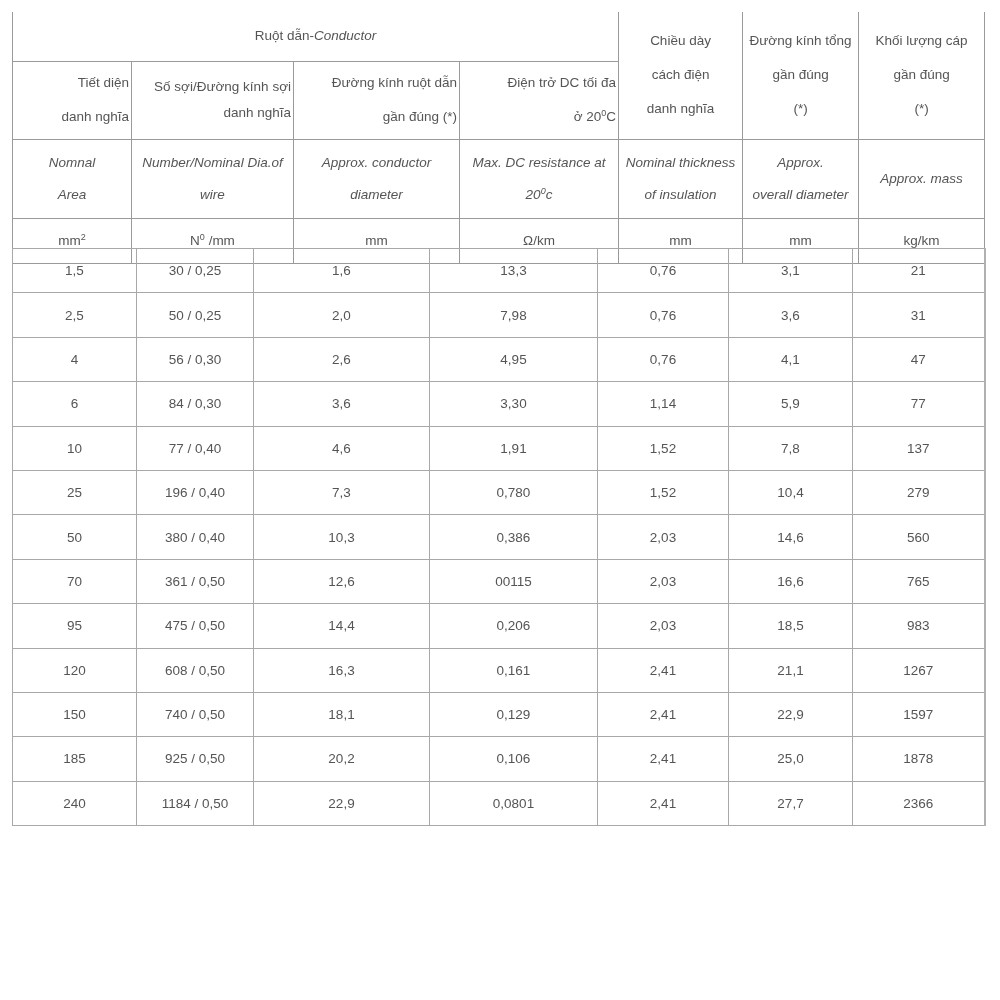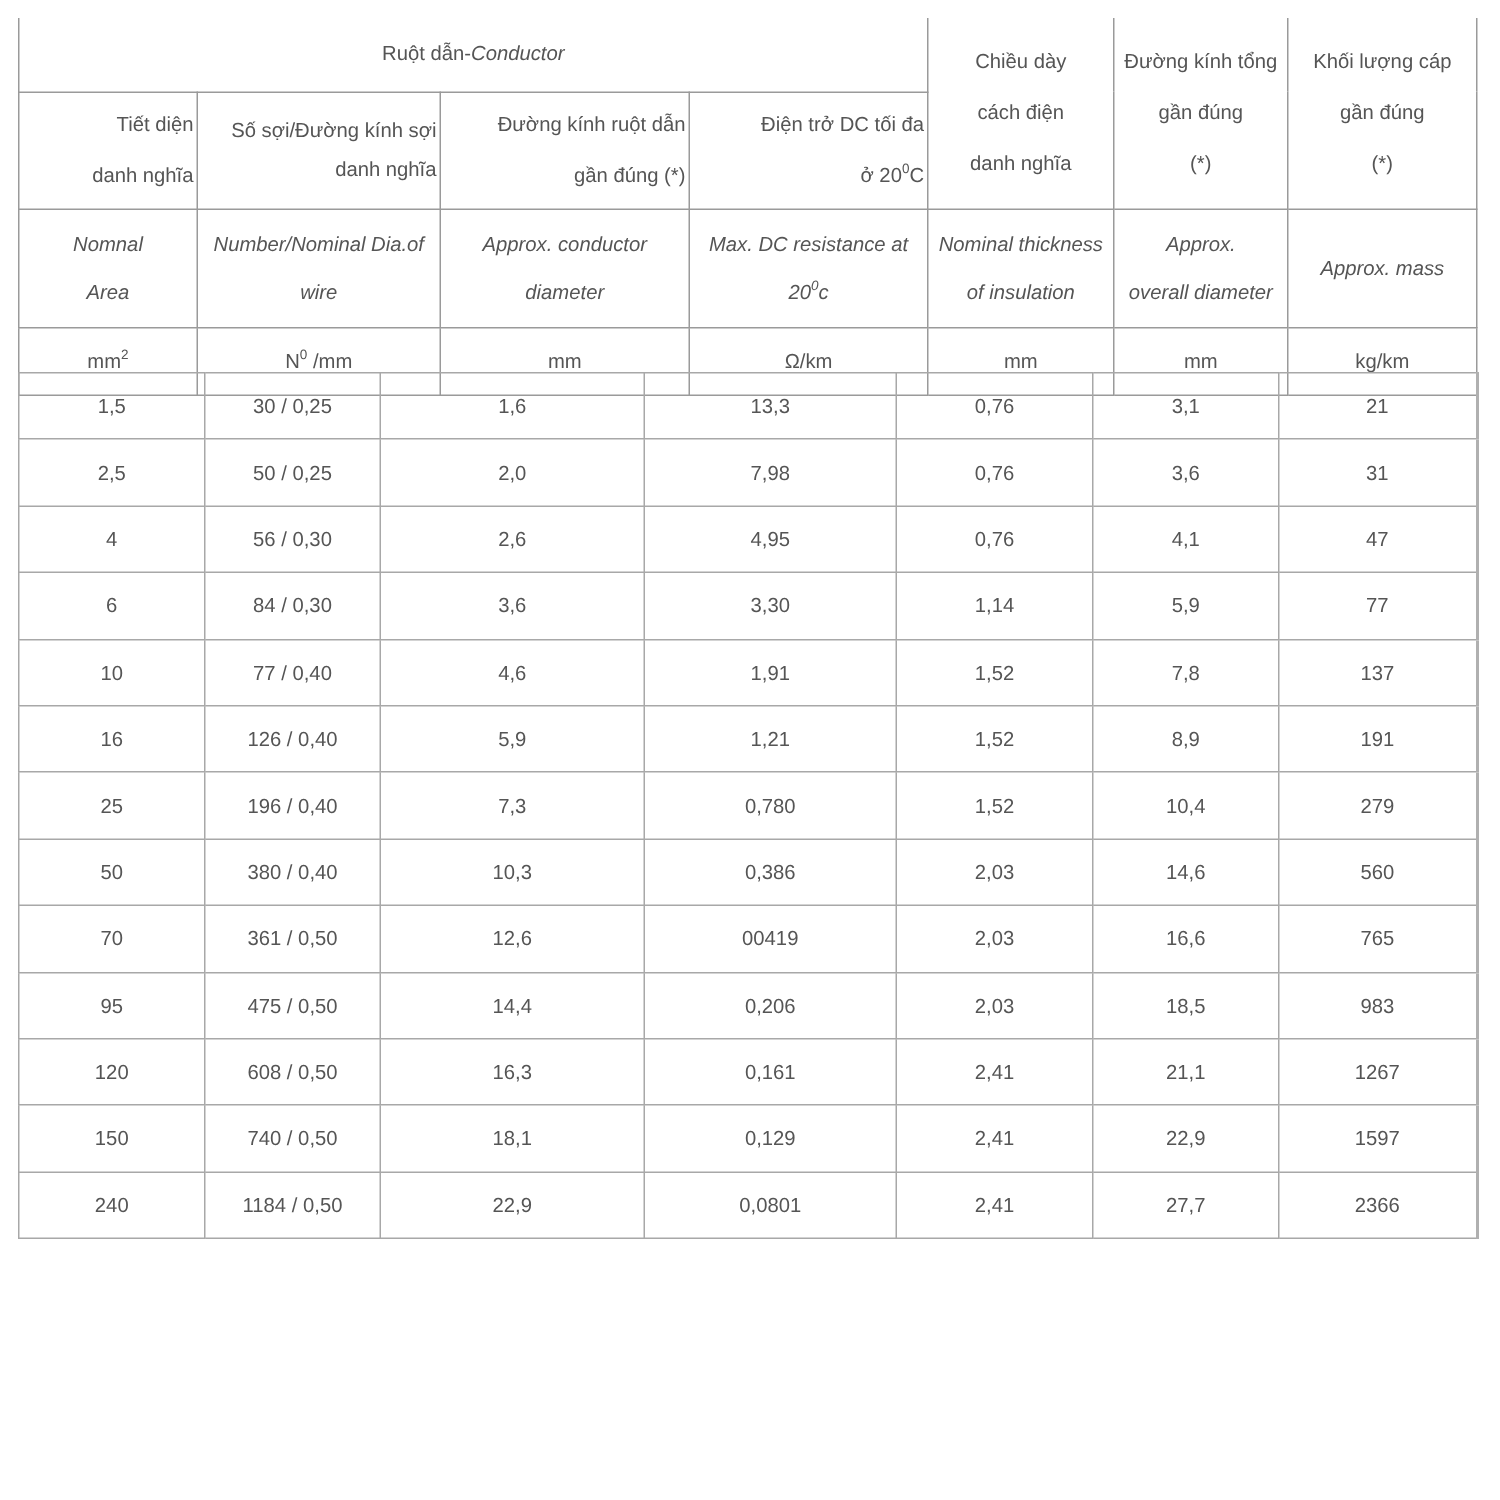--- a/index.html
+++ b/index.html
@@ -167,29 +167,20 @@
       <tr>
         <td>10</td>
         <td>77 / 0,40</td>
         <td>4,6</td>
         <td>1,91</td>
         <td>1,52</td>
         <td>7,8</td>
         <td class="thick-r">137</td>
       </tr>
       <tr>
-        <td>16</td>
-        <td>126 / 0,40</td>
-        <td>5,9</td>
-        <td>1,21</td>
-        <td>1,52</td>
-        <td>8,9</td>
-        <td class="thick-r">191</td>
-      </tr>
-      <tr>
         <td>25</td>
         <td>196 / 0,40</td>
         <td>7,3</td>
         <td>0,780</td>
         <td>1,52</td>
         <td>10,4</td>
         <td class="thick-r">279</td>
       </tr>
       <tr>
         <td>50</td>
@@ -197,21 +188,21 @@
         <td>10,3</td>
         <td>0,386</td>
         <td>2,03</td>
         <td>14,6</td>
         <td class="thick-r">560</td>
       </tr>
       <tr>
         <td>70</td>
         <td>361 / 0,50</td>
         <td>12,6</td>
-        <td>00419</td>
+        <td>00115</td>
         <td>2,03</td>
         <td>16,6</td>
         <td class="thick-r">765</td>
       </tr>
       <tr>
         <td>95</td>
         <td>475 / 0,50</td>
         <td>14,4</td>
         <td>0,206</td>
         <td>2,03</td>
@@ -230,20 +221,29 @@
       <tr>
         <td>150</td>
         <td>740 / 0,50</td>
         <td>18,1</td>
         <td>0,129</td>
         <td>2,41</td>
         <td>22,9</td>
         <td class="thick-r">1597</td>
       </tr>
       <tr>
+        <td>185</td>
+        <td>925 / 0,50</td>
+        <td>20,2</td>
+        <td>0,106</td>
+        <td>2,41</td>
+        <td>25,0</td>
+        <td class="thick-r">1878</td>
+      </tr>
+      <tr>
         <td>240</td>
         <td>1184 / 0,50</td>
         <td>22,9</td>
         <td>0,0801</td>
         <td>2,41</td>
         <td>27,7</td>
         <td class="thick-r">2366</td>
       </tr>
     </tbody>
 </table>

